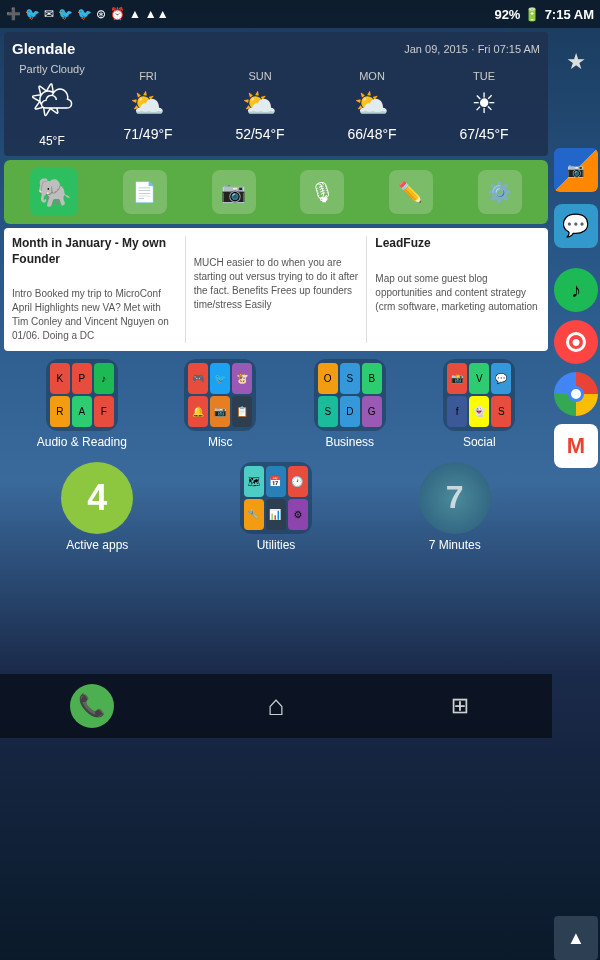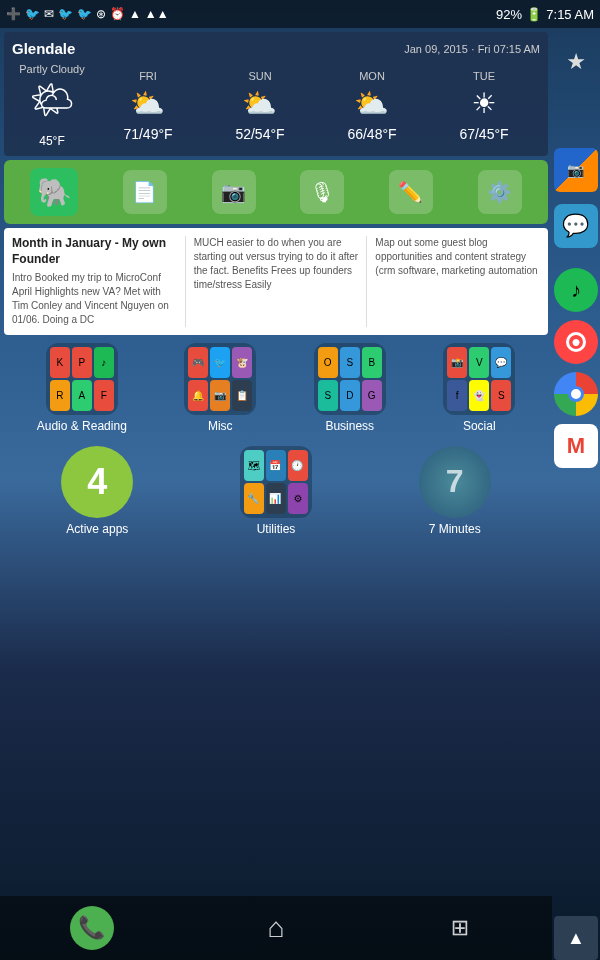--- a/index.html
+++ b/index.html
@@ -27,21 +27,21 @@
       background: rgba(0,0,0,0.5);
       height: 28px;
       display: flex;
       align-items: center;
       justify-content: space-between;
       padding: 0 6px;
       color: white;
       font-size: 12px;
     }
     .status-left { display: flex; align-items: center; gap: 4px; }
-    .status-right { display: flex; align-items: center; gap: 4px; font-size: 13px; font-weight: normal; }
+    .status-right { display: flex; align-items: center; gap: 4px; font-size: 13px; font-weight: bold; }
 
     
     .right-sidebar {
       position: absolute;
       right: 0;
       top: 28px;
       width: 48px;
       height: 932px;
       z-index: 20;
       display: flex;
@@ -134,21 +134,21 @@
       margin-top: auto;
       cursor: pointer;
     }
 
     
     .main {
       position: absolute;
       top: 28px;
       left: 0;
       width: 552px;
-      height: 932px;
+      height: 710px;
       z-index: 5;
     }
 
     
     .weather-widget {
       background: rgba(30, 50, 80, 0.92);
       margin: 4px;
       border-radius: 4px;
       padding: 8px;
       color: white;
@@ -247,20 +247,21 @@
       font-weight: bold;
       color: #222;
       margin-bottom: 4px;
       line-height: 1.3;
     }
 
     .news-body {
       font-size: 10px;
       color: #555;
       line-height: 1.4;
+      margin-top: 20px;
     }
 
     .news-divider {
       width: 1px;
       background: #ddd;
     }
 
     
     .recently-viewed {
       background: rgba(255,255,255,0.15);
@@ -537,20 +538,21 @@
     <div class="news-article">
       <div class="news-title">Month in January - My own Founder</div>
       <div class="news-body">Intro Booked my trip to MicroConf April Highlights new VA? Met with Tim Conley and Vincent Nguyen on 01/06. Doing a DC</div>
     </div>
     <div class="news-divider"></div>
     <div class="news-article">
       <div class="news-body">MUCH easier to do when you are starting out versus trying to do it after the fact. Benefits Frees up founders time/stress Easily</div>
     </div>
     <div class="news-divider"></div>
     <div class="news-article">
+      <div class="news-title">LeadFuze</div>
       <div class="news-body">Map out some guest blog opportunities and content strategy (crm software, marketing automation</div>
     </div>
   </div>
 
 
   <div class="app-folders">
     <div class="app-folder">
       <div class="folder-grid">
         <div class="folder-icon" style="background:#e74c3c;">K</div>
         <div class="folder-icon" style="background:#e74c3c;">P</div>

